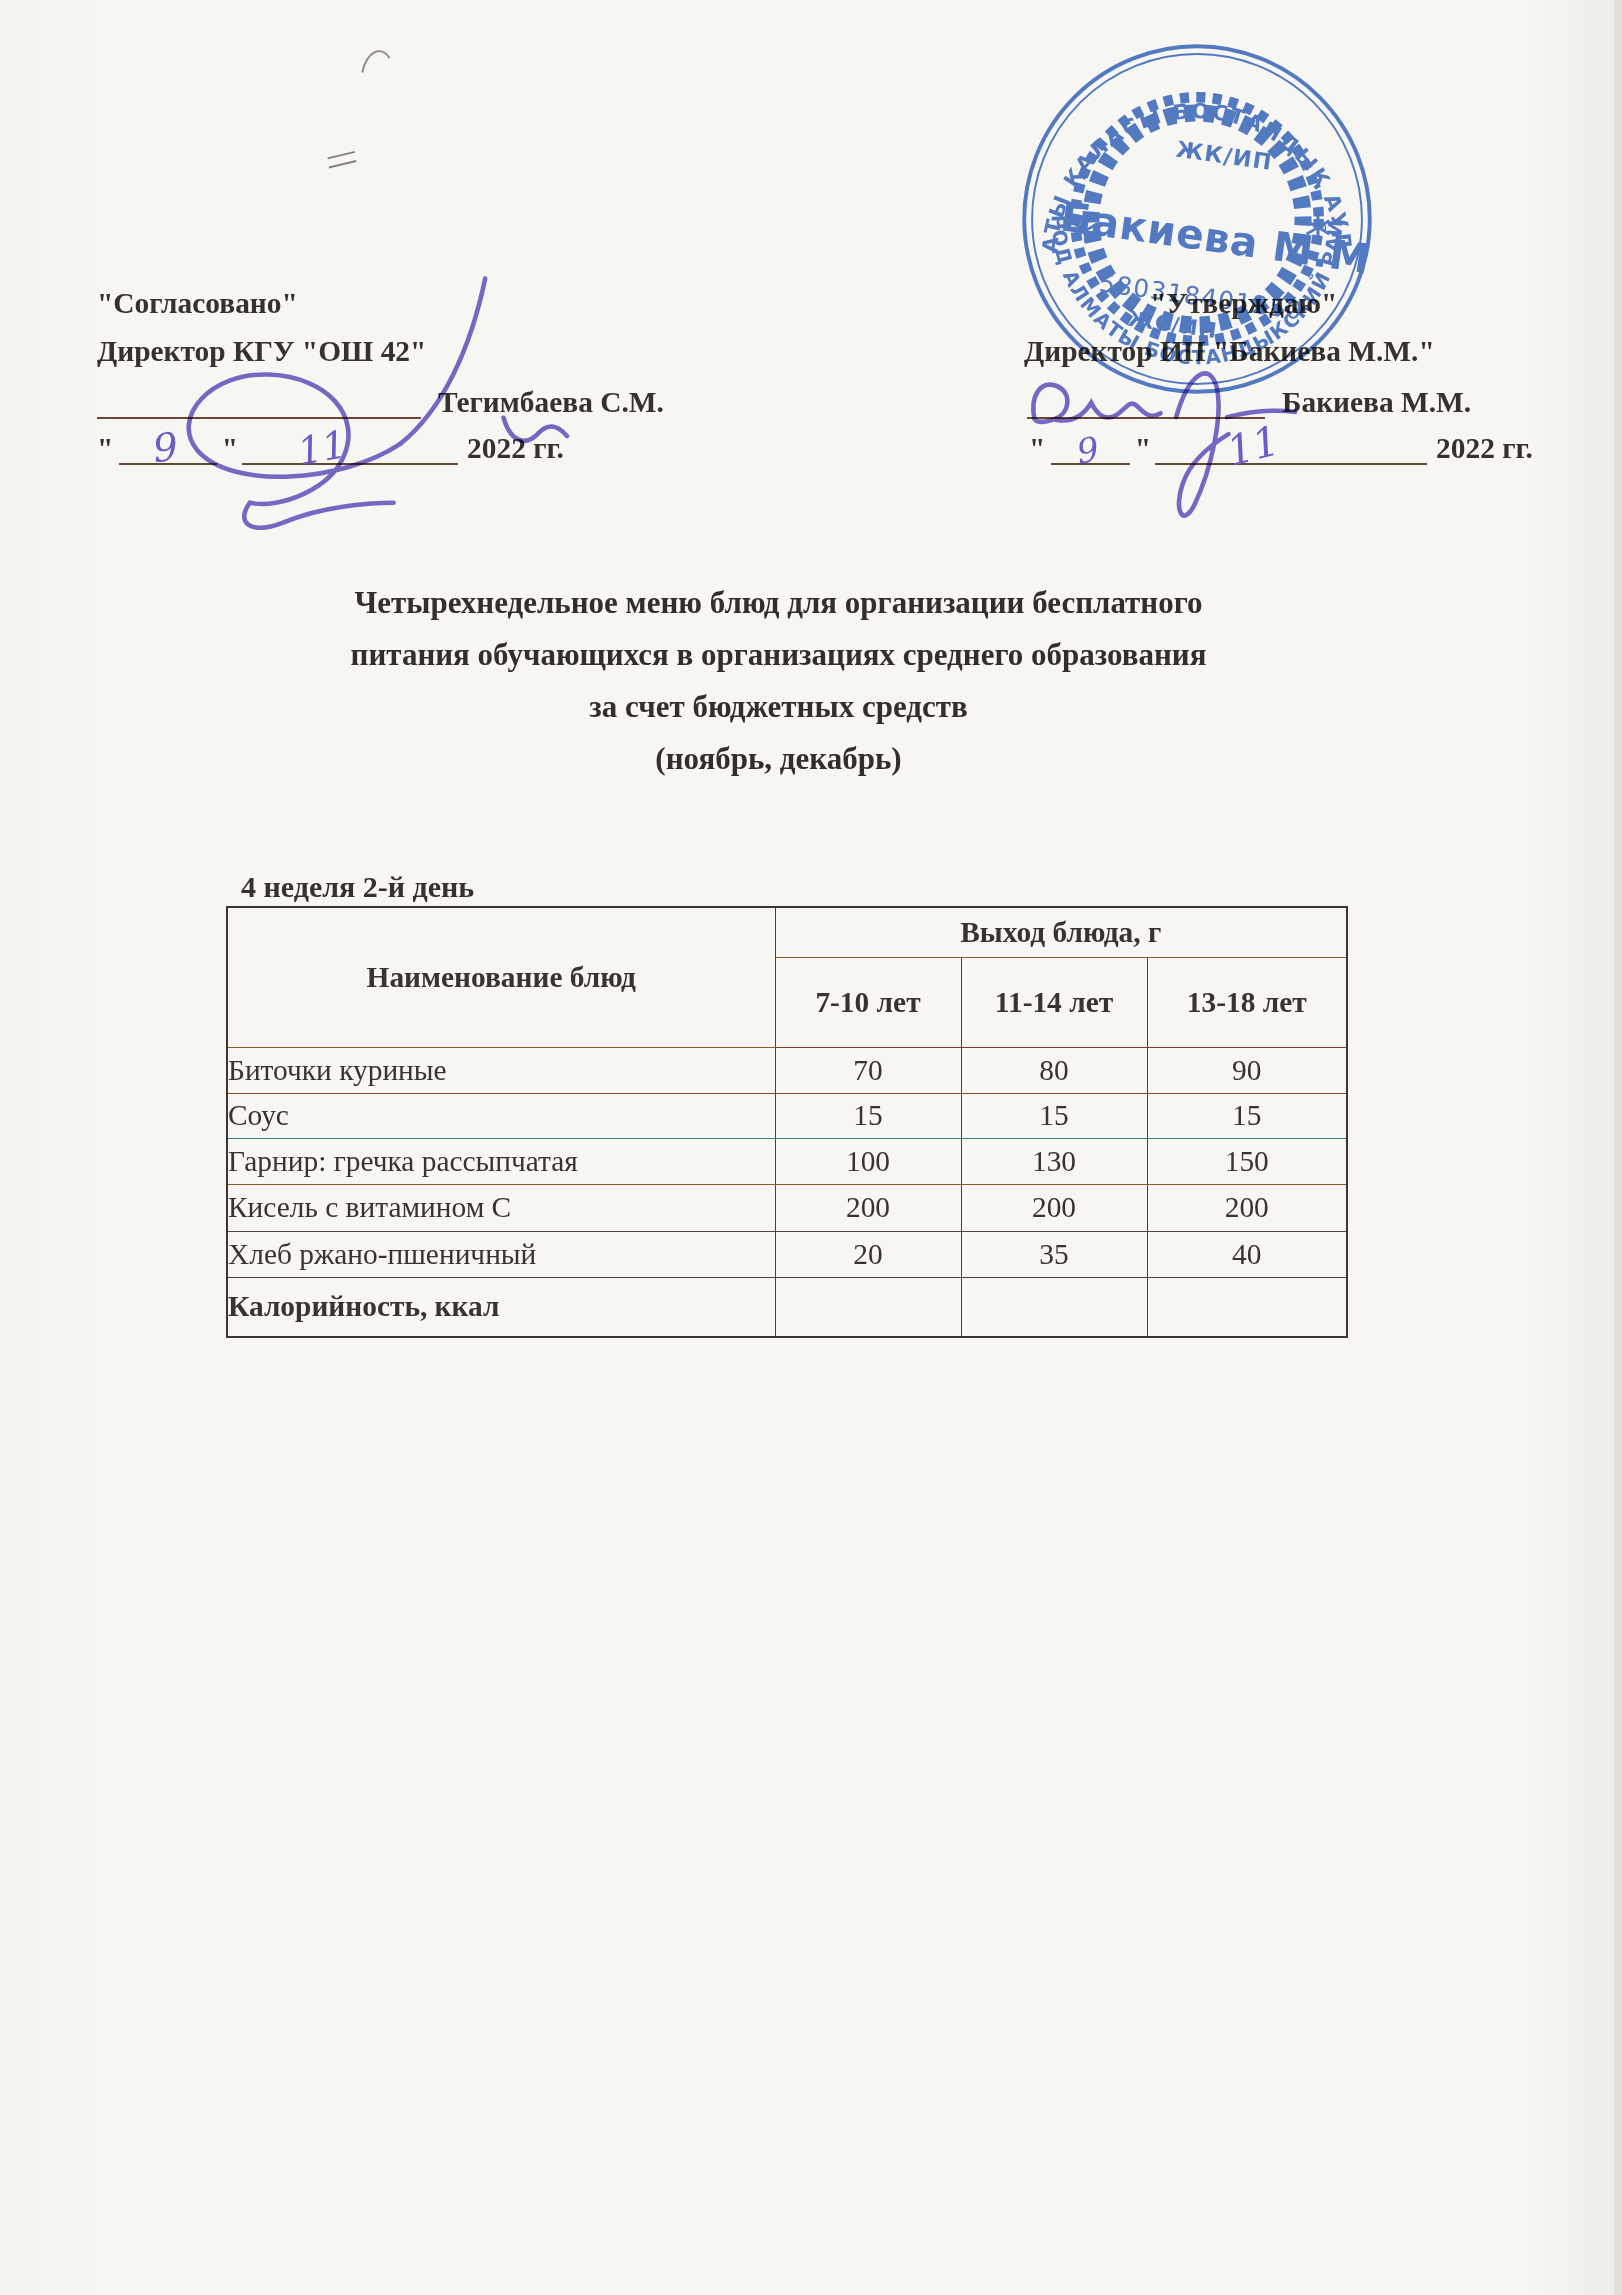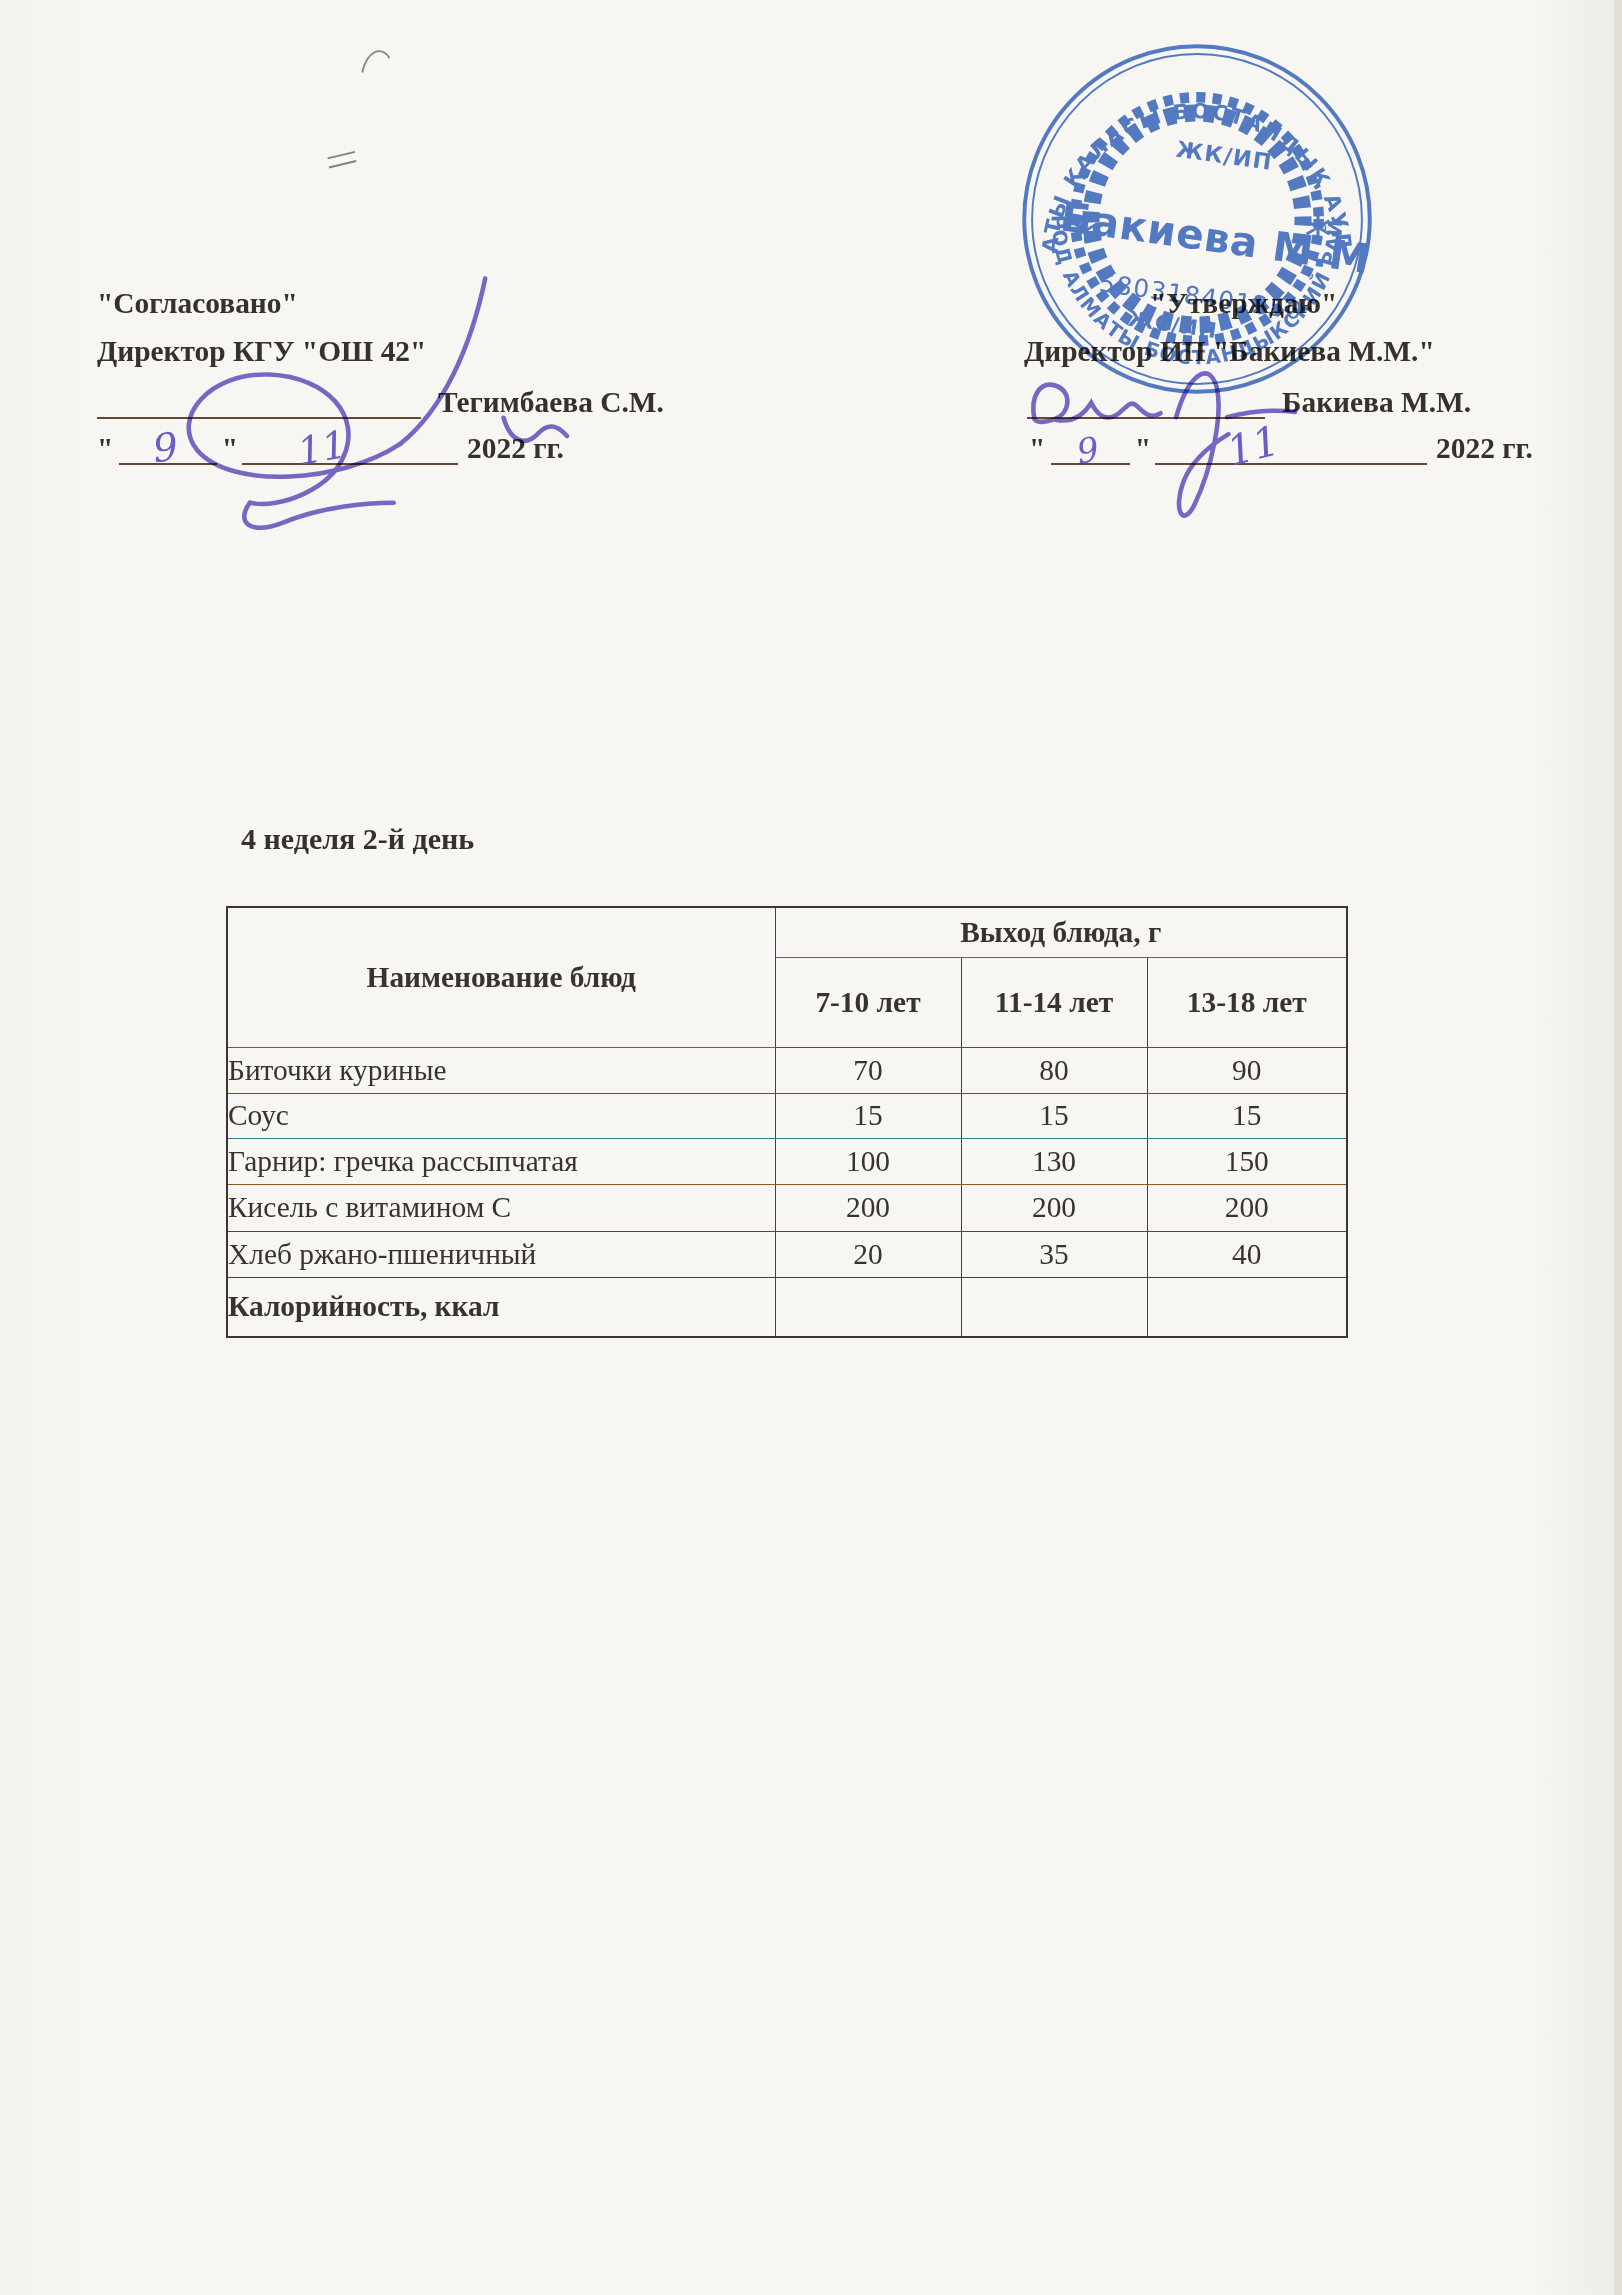--- a/index.html
+++ b/index.html
@@ -24,21 +24,21 @@
   .hand{position:absolute;bottom:-6.5px;font-family:"DejaVu Serif",serif;font-style:italic;font-weight:normal;
         color:#6c5cc6;z-index:6;}
   .hand9L{left:34px;font-size:39px;transform:rotate(-6deg);}
   .hand11L{left:56px;font-size:38px;transform:rotate(-10deg);}
   .hand9R{left:26px;font-size:34px;transform:rotate(-8deg);}
   .hand11R{left:72px;font-size:41px;transform:rotate(-14deg);}
 
   
   .title{position:absolute;left:157px;top:577px;width:1243px;text-align:center;
          font-size:31px;font-weight:bold;line-height:52px;z-index:2;color:#332e27;}
-  .subtitle{position:absolute;left:241px;top:822px;font-size:30px;font-weight:bold;z-index:2;}
+  .subtitle{position:absolute;left:241px;top:870px;font-size:30px;font-weight:bold;z-index:2;}
 
   
   table.menu{position:absolute;left:226px;top:906px;width:1121px;border-collapse:collapse;
              table-layout:fixed;z-index:2;font-size:29.4px;color:#38332c;}
   table.menu{border:2px solid #3c362f;}
   table.menu th,table.menu td{border:1.3px solid #46413b;padding:0;}
   th.dish-h{font-weight:bold;text-align:center;vertical-align:middle;}
   th.out-h{font-weight:bold;text-align:center;vertical-align:middle;}
   th.age-h{font-weight:bold;text-align:center;vertical-align:middle;}
   td.dish{text-align:left;padding-left:9.2px;vertical-align:middle;}
@@ -132,20 +132,26 @@
 
   <svg class="sig sig-right" viewBox="0 0 580 300">
     <g fill="none" stroke="#6f60c8" stroke-width="7" stroke-linecap="round" opacity="0.92">
       <path d="M 35 95 C 28 58, 45 36, 68 44 C 92 52, 92 86, 64 96 C 49 101, 38 100, 35 95"></path>
       <path d="M 68 96 C 96 102, 112 86, 122 70 C 130 86, 142 99, 160 89 C 174 81, 180 64, 192 75 C 202 85, 212 96, 228 86"></path>
       <path d="M 252 92 C 270 28, 302 4, 314 46 C 324 88, 306 172, 280 226 C 262 262, 248 234, 262 194 C 272 164, 296 140, 332 118"></path>
       <path d="M 330 92 C 362 84, 402 80, 434 84"></path>
     </g>
   </svg>
 
+  <div class="title">
+    <div>Четырехнедельное меню блюд для организации бесплатного</div>
+    <div>питания обучающихся в организациях среднего образования</div>
+    <div>за счет бюджетных средств</div>
+    <div>(ноябрь, декабрь)</div>
+  </div>
 
   <div class="subtitle">4 неделя 2-й день</div>
 
   <table class="menu">
     <colgroup>
       <col style="width:548px">
         <col style="width:186px">
         <col style="width:186px">
         <col style="width:200px">
     </colgroup>

